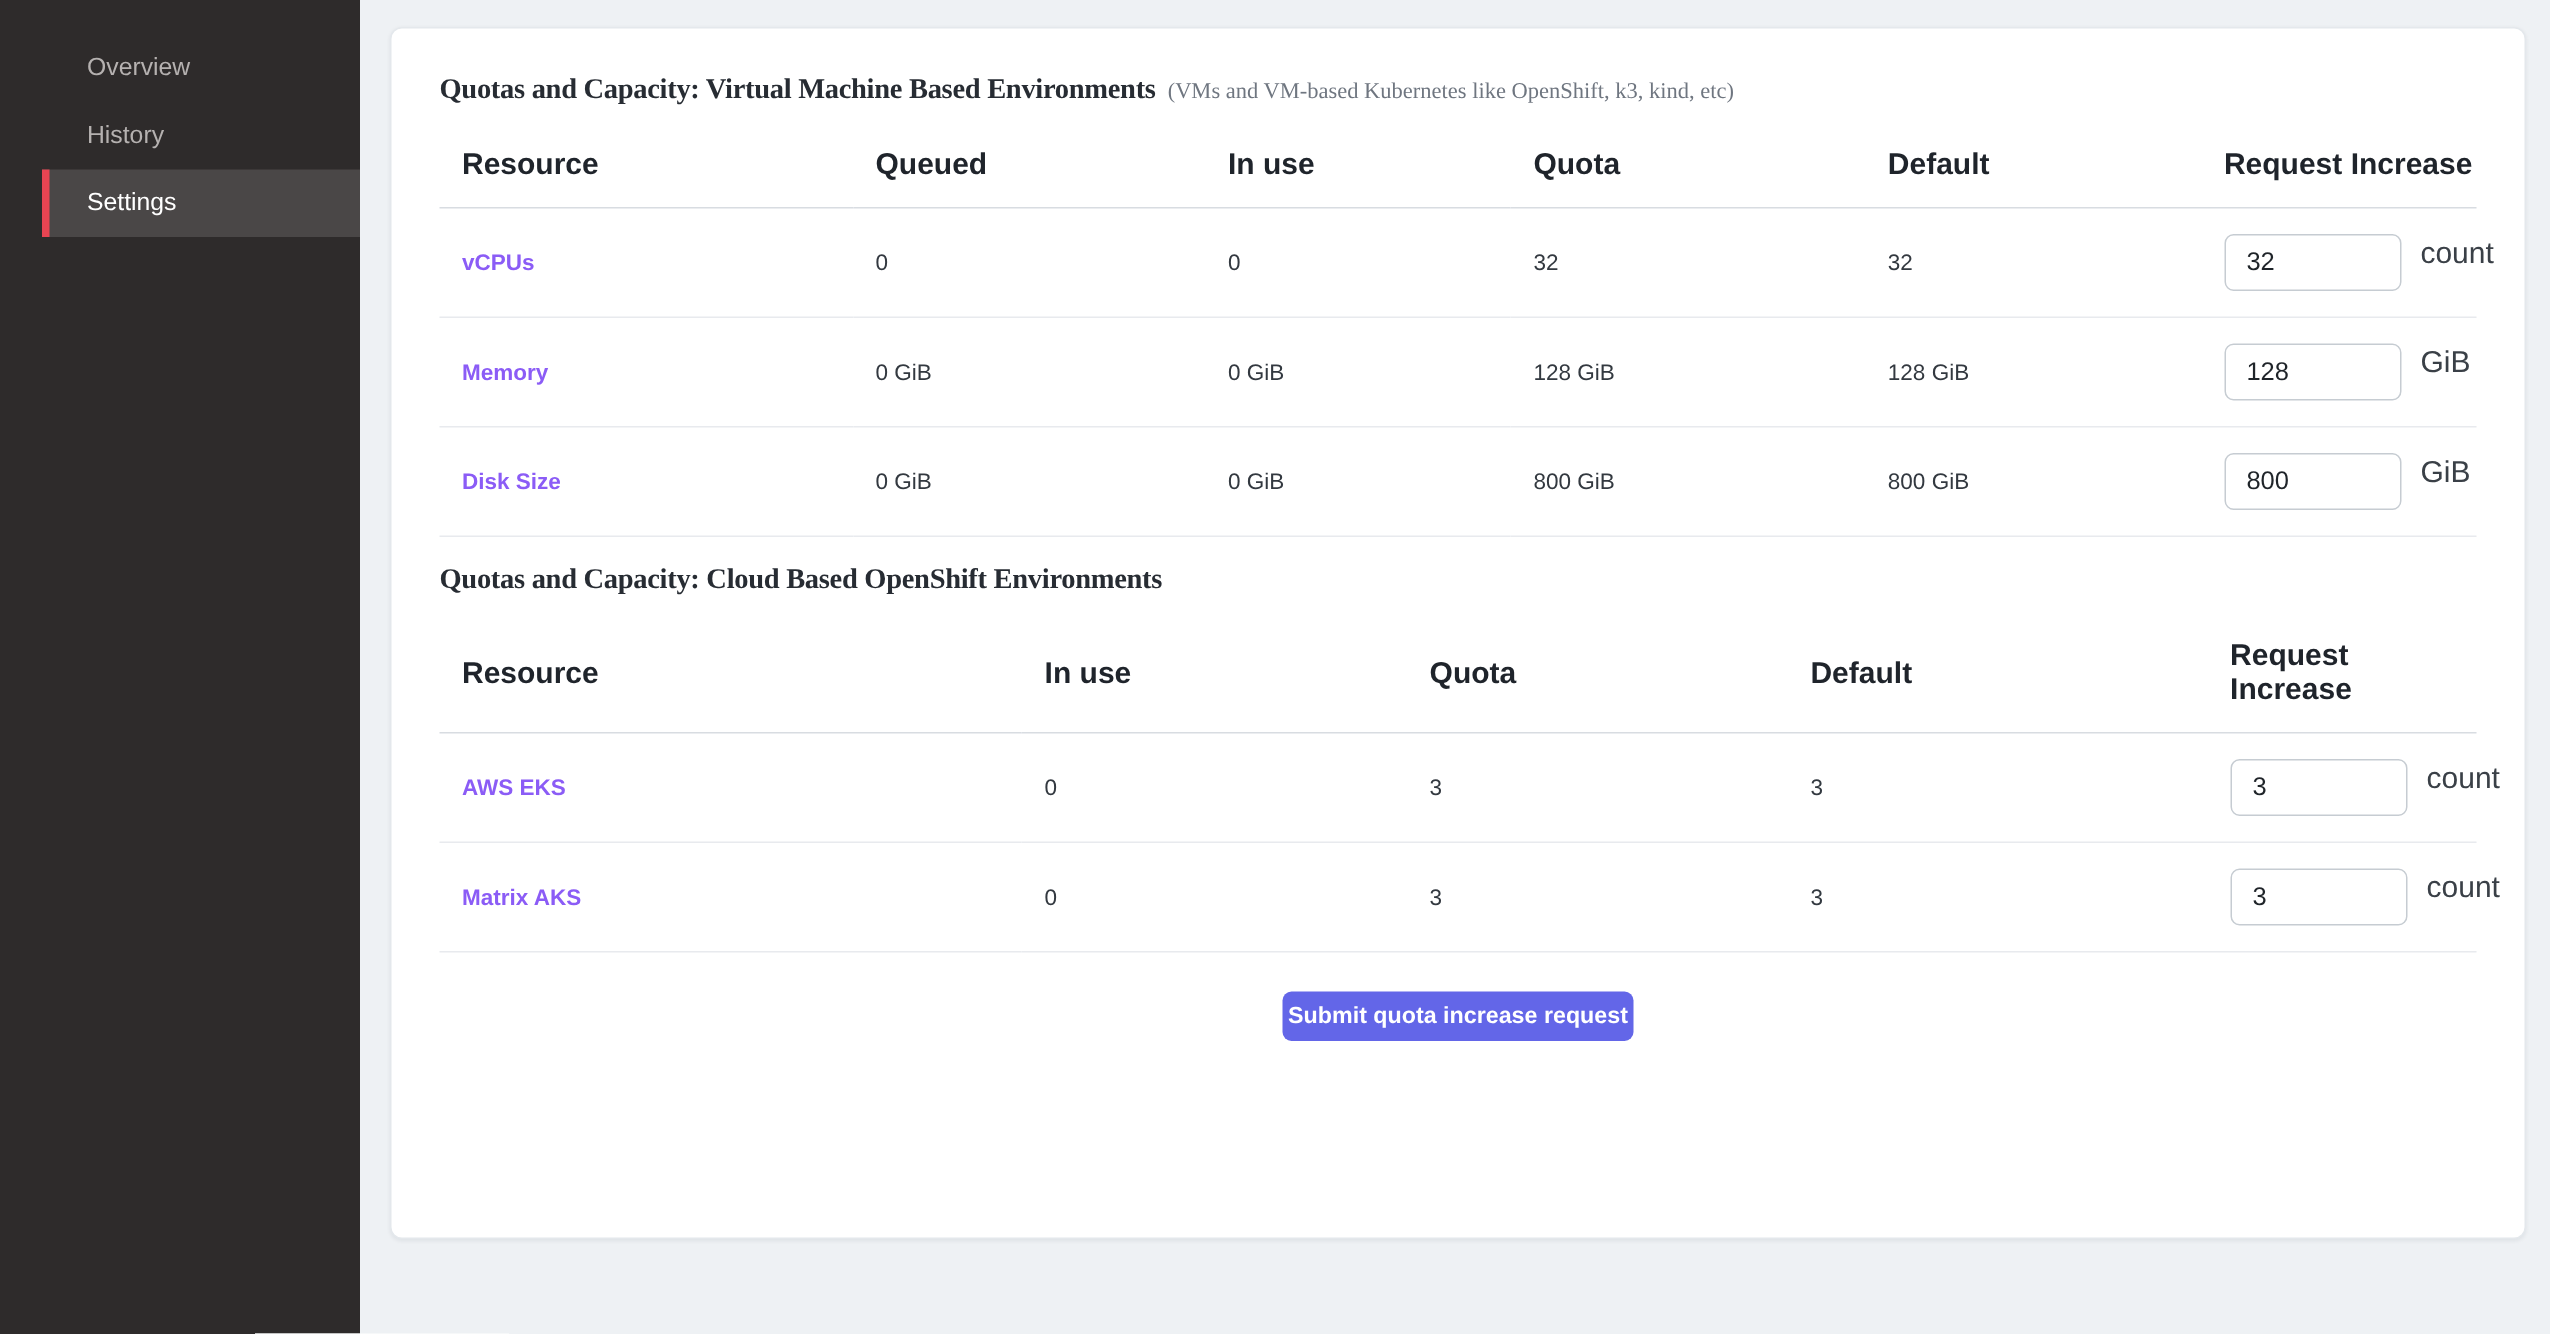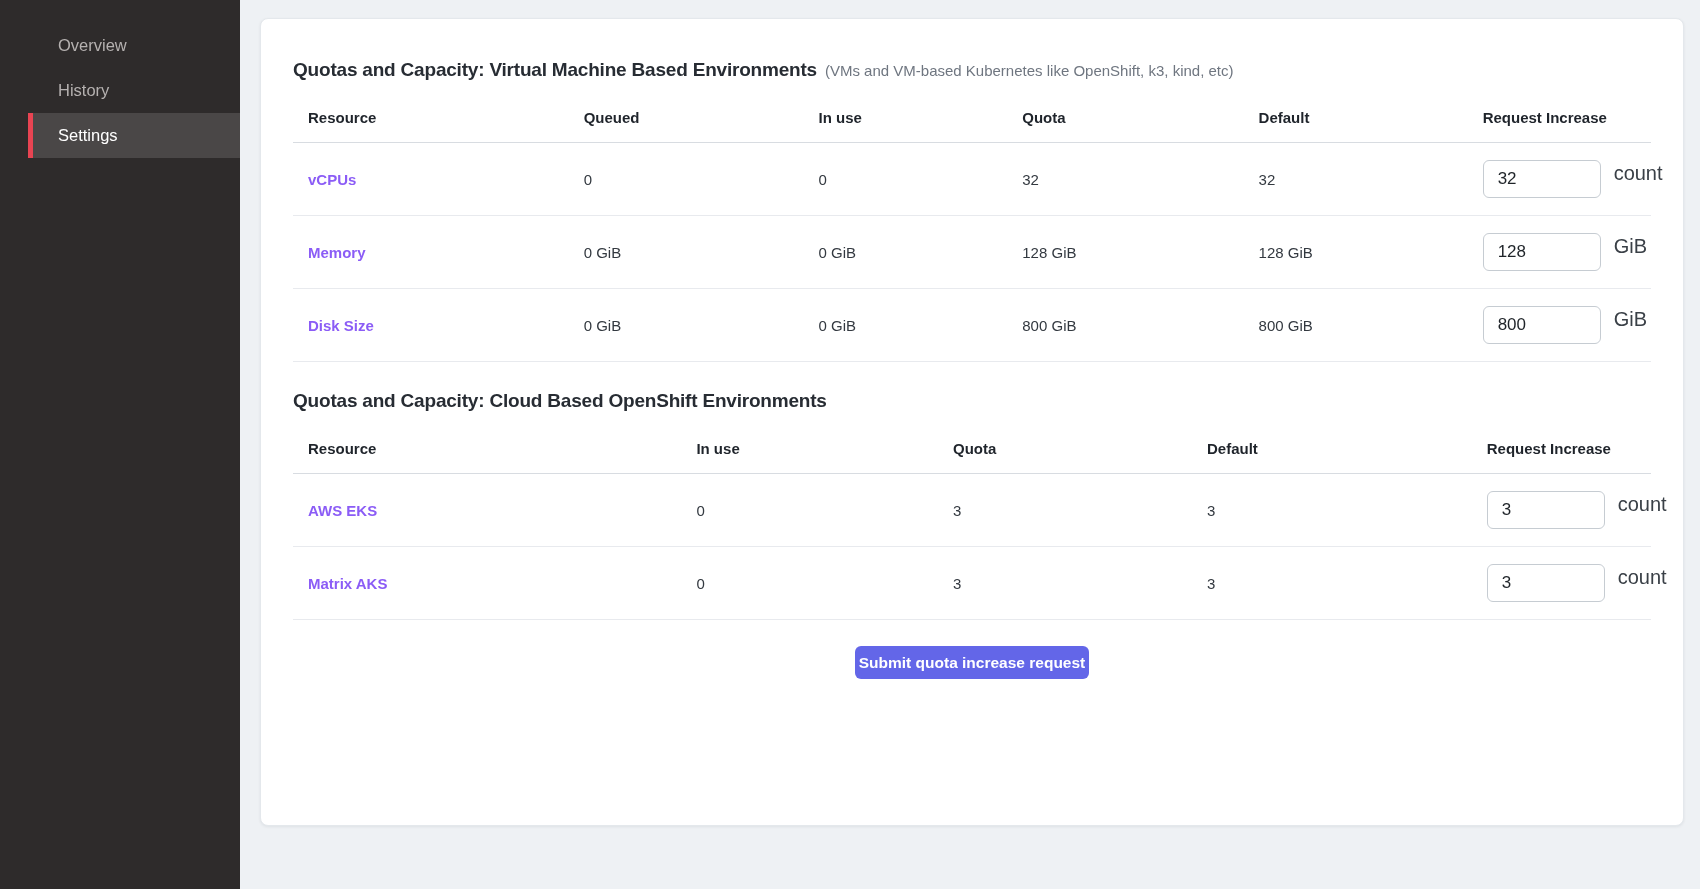--- a/index.html
+++ b/index.html
@@ -50,30 +50,31 @@
     border: 1px solid #e4e8ec;
     border-radius: 8px;
     box-shadow: 0 1px 3px rgba(16,24,40,0.07);
     width: 1424px; height: 808px;
     padding: 28px 32px 18px 32px;
   }
 
   .sec-title {
     font-size: 19px; font-weight: bold; color: #272c33;
     letter-spacing: -0.2px;
-    margin: 12px 0 10px 0;
+    margin: 2px 0 10px 0;
+    font-family: Liberation Serif, serif;
   }
   .sec-title .sec-sub {
     font-size: 15px; font-weight: normal; color: #6f7680;
     letter-spacing: 0; margin-left: 8px;
   }
 
   table.quota-table { width: 100%; border-collapse: collapse; table-layout: fixed; }
   table.quota-table th {
-    text-align: left; font-size: 15px; font-weight: bold; color: #1f242b;
+    text-align: left; font-size: 20px; font-weight: bold; color: #1f242b;
     padding: 18px 0 16px 15px;
     border-bottom: 1px solid #d8dce1;
   }
   table.quota-table td {
     font-size: 15px; color: #333940;
     height: 73px;
     padding: 0 0 0 15px;
     border-bottom: 1px solid #e8eaee;
     vertical-align: middle;
   }

